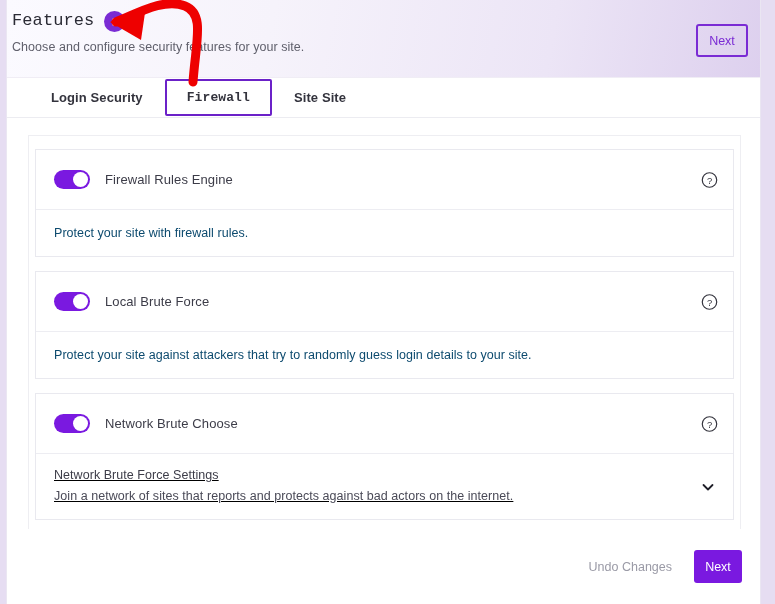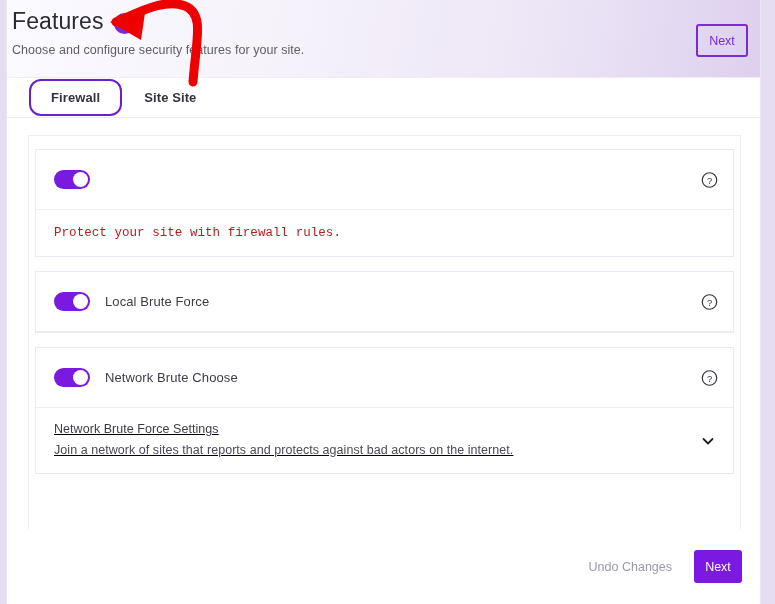--- a/index.html
+++ b/index.html
@@ -40,24 +40,25 @@
     position: absolute;
     left: 5px;
     top: 8px;
   }
   #title-row {
     display: flex;
     align-items: center;
     gap: 10px;
   }
   #page-title {
-    font-size: 23px;
+    font-size: 17px;
     color: #2b2b35;
     font-weight: 400;
     letter-spacing: 0.1px;
+    font-family: Liberation Mono, monospace;
   }
   #step-badge {
     width: 21px;
     height: 21px;
     border-radius: 50%;
     background: #7a2bd4;
     color: #ffffff;
     font-size: 11px;
     font-weight: 700;
     display: flex;
@@ -112,21 +113,22 @@
     box-sizing: border-box;
     border: 2px solid transparent;
     background: transparent;
     font-family: "Liberation Sans", sans-serif;
     font-weight: 600;
     letter-spacing: 0.1px;
     margin: 1px 0;
   }
   .tab.active {
     border: 2px solid #6b21c8;
-    border-radius: 12px;
+    border-radius: 2px;
+    font-family: Liberation Mono, monospace;
   }
 
   
   #features-area {
     position: absolute;
     left: 0;
     right: 0;
     top: 119px;
     bottom: 0;
     background: #ffffff;
@@ -188,24 +190,23 @@
     right: 15px;
     top: 50%;
     transform: translateY(-50%);
     width: 17px;
     height: 17px;
     cursor: pointer;
   }
   .feature-body {
     padding: 16px 18px;
     font-size: 12.5px;
-    color: #b91c1c;
+    color: #0c4a6e;
     letter-spacing: 0.05px;
     box-sizing: border-box;
-    font-family: Liberation Mono, monospace;
   }
   .settings-row {
     position: relative;
     padding: 14px 18px 16px 18px;
     box-sizing: border-box;
     text-decoration: underline;
   }
   .settings-title {
     font-size: 12.5px;
     color: #3c3c48;
@@ -287,32 +288,34 @@
       <div id="title-row">
         <div id="page-title">Features</div>
         <div id="step-badge">3</div>
       </div>
       <div id="page-subtitle">Choose and configure security features for your site.</div>
     </div>
     <button id="header-next-button">Next</button>
   </div>
 
   <div id="tabs-bar">
+    <div class="tab">Login Security</div>
     <div class="tab active">Firewall</div>
     <div class="tab">Site Site</div>
   </div>
 
   <div id="features-area">
     <div id="features-list">
 
       <div class="feature-card">
         <div class="feature-head">
           <div class="toggle">
             <div class="knob"></div>
           </div>
+          <div class="feature-title">Firewall Rules Engine</div>
           <span class="help-icon">
             <svg viewBox="0 0 20 20" width="17" height="17">
               <circle cx="10" cy="10" r="8.5" fill="none" stroke="#33333d" stroke-width="1.4"></circle>
               <text x="10" y="14.2" font-size="11" text-anchor="middle" fill="#33333d" font-family="Liberation Sans, sans-serif">?</text>
             </svg>
           </span>
         </div>
         <div class="feature-body">Protect your site with firewall rules.</div>
       </div>
 
@@ -322,20 +325,21 @@
             <div class="knob"></div>
           </div>
           <div class="feature-title">Local Brute Force</div>
           <span class="help-icon">
             <svg viewBox="0 0 20 20" width="17" height="17">
               <circle cx="10" cy="10" r="8.5" fill="none" stroke="#33333d" stroke-width="1.4"></circle>
               <text x="10" y="14.2" font-size="11" text-anchor="middle" fill="#33333d" font-family="Liberation Sans, sans-serif">?</text>
             </svg>
           </span>
         </div>
+        <div class="feature-body">Protect your site against attackers that try to randomly guess login details to your site.</div>
       </div>
 
       <div class="feature-card">
         <div class="feature-head">
           <div class="toggle">
             <div class="knob"></div>
           </div>
           <div class="feature-title">Network Brute Choose</div>
           <span class="help-icon">
             <svg viewBox="0 0 20 20" width="17" height="17">

